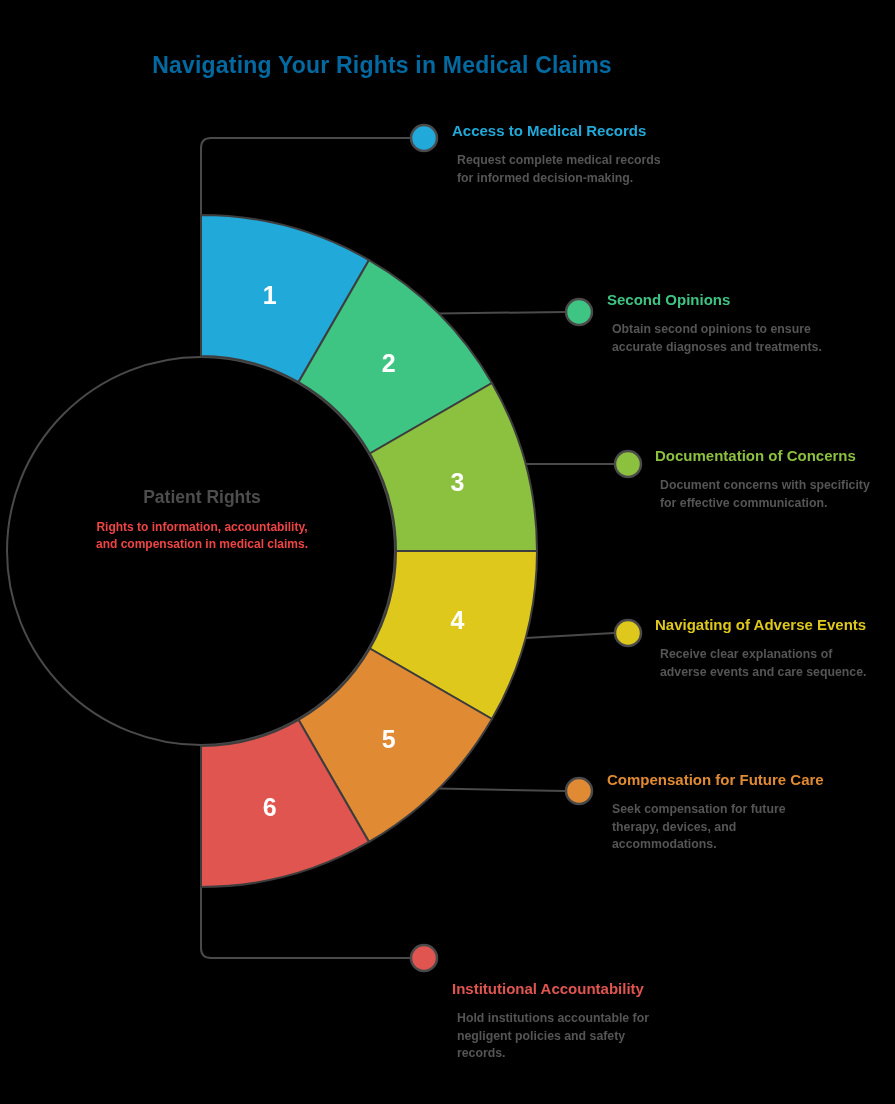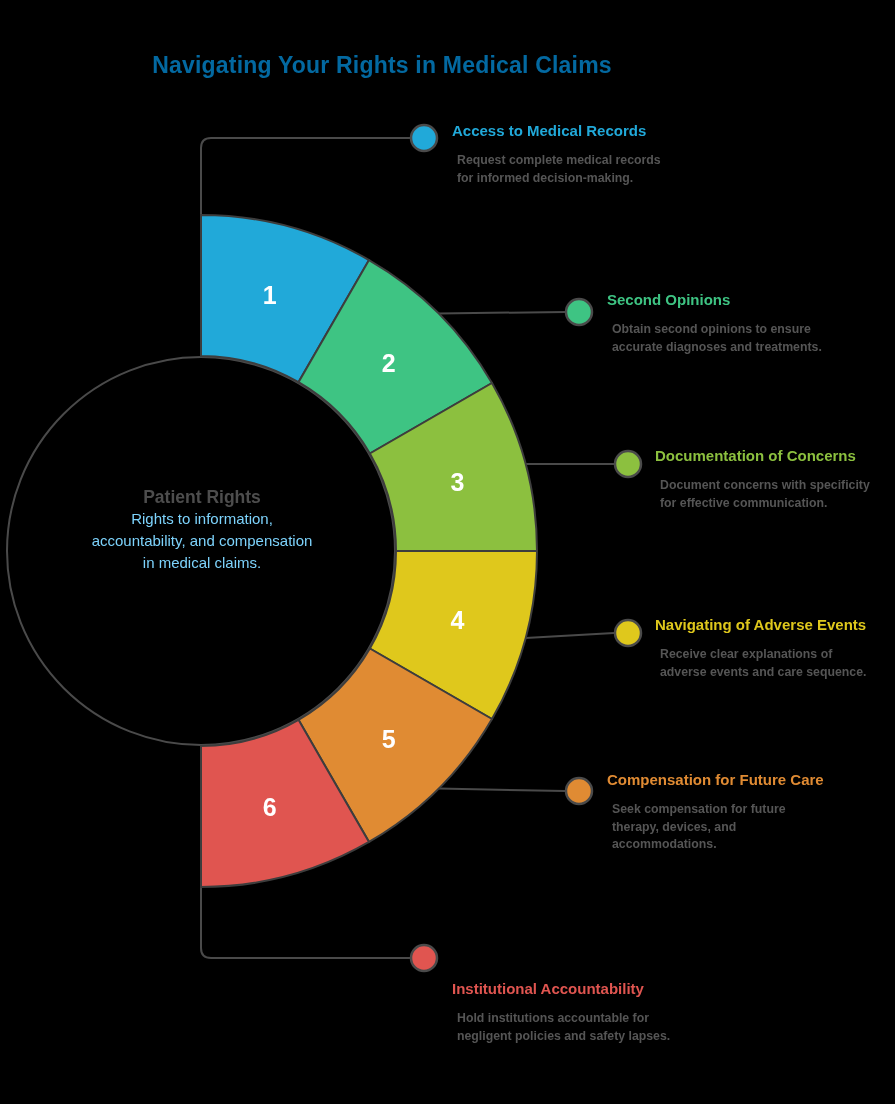--- a/index.html
+++ b/index.html
@@ -45,25 +45,26 @@
     left: 62px;
     top: 487px;
     width: 280px;
     text-align: center;
     pointer-events: none;
   }
   .center-title {
     font-size: 17.5px;
     font-weight: bold;
     color: #4d4d4d;
+    margin-bottom: 11px;
   }
   .center-sub {
-    font-size: 15px;
-    font-weight: normal;
-    color: #7dd3fc;
+    font-size: 12px;
+    font-weight: bold;
+    color: #ef4444;
     line-height: 1.45;
     padding: 0 26px;
   }
   .callout {
     position: absolute;
     width: 230px;
   }
   .callout-title {
     font-size: 15px;
     font-weight: bold;
@@ -153,16 +154,16 @@
     <p class="callout-desc">Receive clear explanations of adverse events and care sequence.</p>
   </div>
 
   <div class="callout" id="callout-5" style="left:607px; top:770px;">
     <p class="callout-title" style="color: rgb(224, 139, 51);">Compensation for Future Care</p>
     <p class="callout-desc">Seek compensation for future therapy, devices, and accommodations.</p>
   </div>
 
   <div class="callout" id="callout-6" style="left:452px; top:937px;">
     <p class="callout-title" style="color: rgb(224, 85, 80); margin-top: 42px;">Institutional Accountability</p>
-    <p class="callout-desc">Hold institutions accountable for negligent policies and safety lapses.</p>
+    <p class="callout-desc">Hold institutions accountable for negligent policies and safety records.</p>
   </div>
 
 </div>
 
 </body></html>

